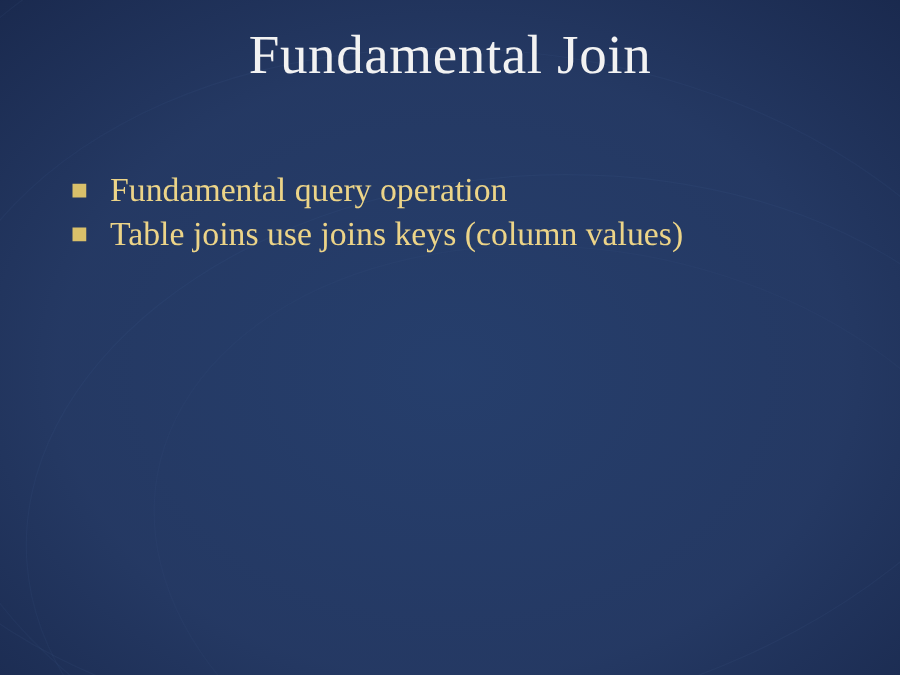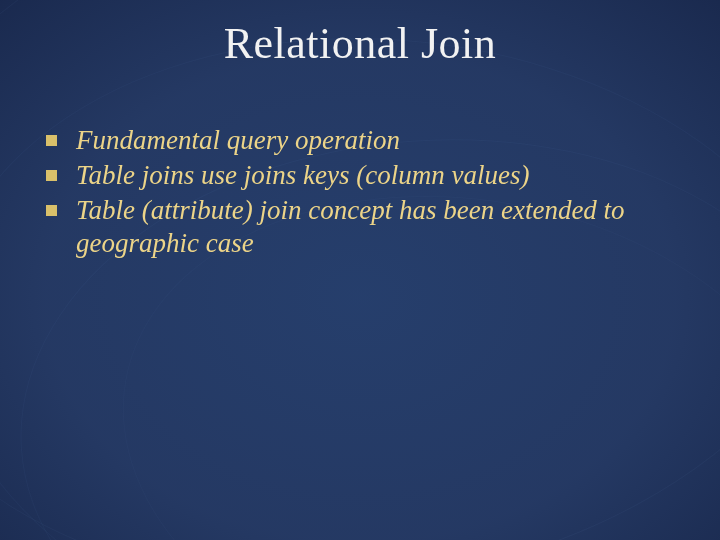--- a/index.html
+++ b/index.html
@@ -46,23 +46,22 @@
   }
 
   .content {
     position: absolute;
     top: 120px;
     left: 34px;
     right: 40px;
   }
   ul.bullets {
     list-style: none;
-    margin: 4px;
+    margin: 16px;
     padding: 0;
-    font-style: italic;
   }
   ul.bullets > li {
     position: relative;
     padding-left: 38px;
     font-size: 27px;
     line-height: 1.22;
     color: #ecd488;
     margin-bottom: 2px;
   }
   .bullet-icon {
@@ -77,32 +76,28 @@
 </head>
 <body>
 
 <div class="slide">
 
   <div class="swirl sw1"></div>
   <div class="swirl sw2"></div>
   <div class="swirl sw3"></div>
   <div class="swirl sw4"></div>
 
-  <div class="title">Relational Join</div>
+  <div class="title">Fundamental Join</div>
 
   <div class="content">
     <ul class="bullets">
       <li>
         <span class="bullet-icon"></span>
         <span>Fundamental query operation</span>
       </li>
       <li>
         <span class="bullet-icon"></span>
         <span>Table joins use joins keys (column values)</span>
       </li>
-      <li>
-        <span class="bullet-icon"></span>
-        <span>Table (attribute) join concept has been extended to geographic case</span>
-      </li>
     </ul>
   </div>
 
 </div>
 
 </body></html>

